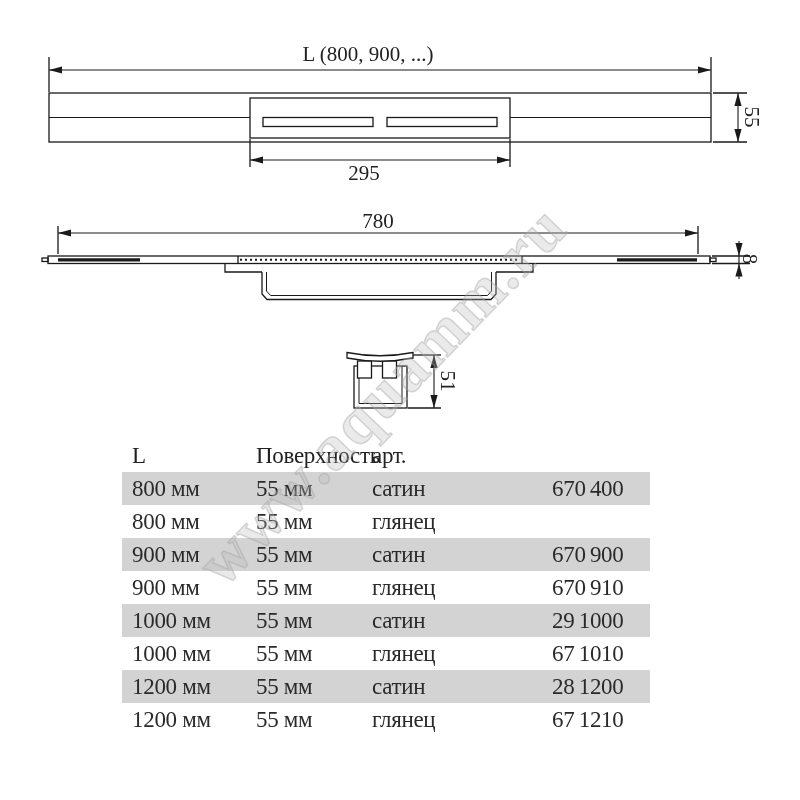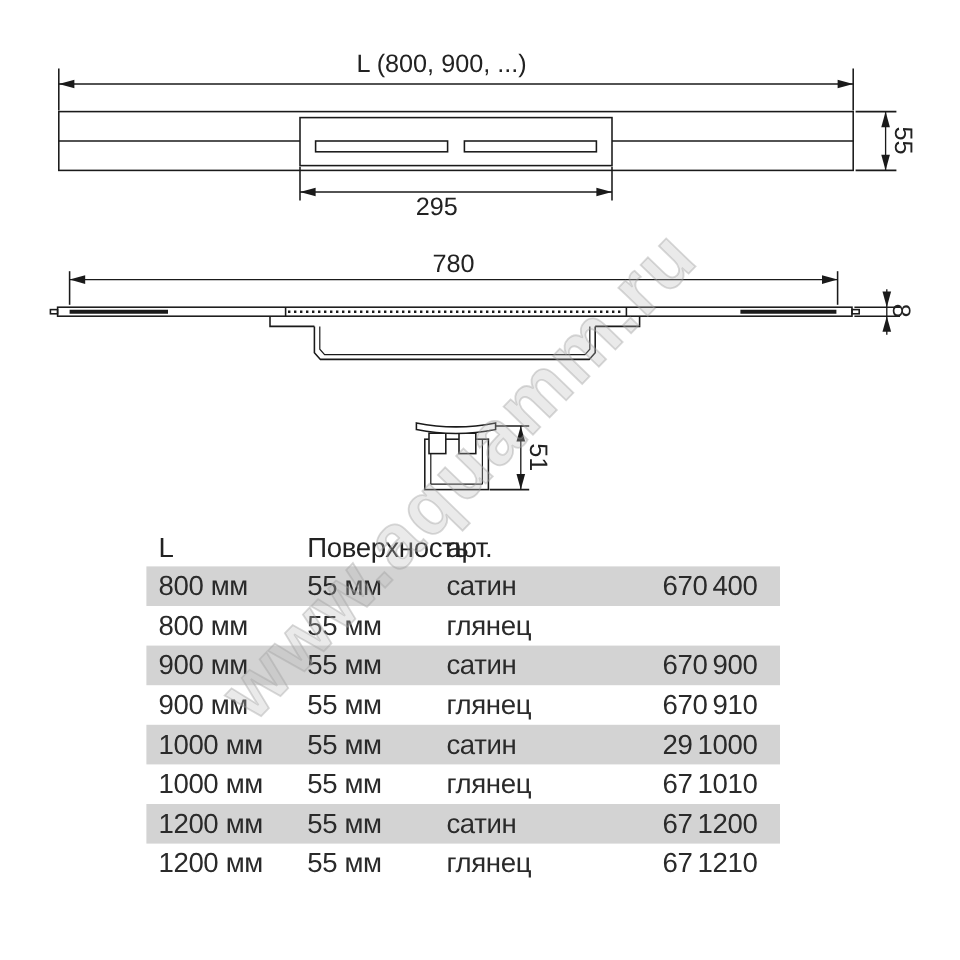--- a/index.html
+++ b/index.html
@@ -1,18 +1,18 @@
 <!DOCTYPE html>
 <html><head>
 <meta charset="utf-8">
 <style>
   html,body{margin:0;padding:0;background:#fff;}
   #screen{
     position:relative;width:800px;height:800px;background:#ffffff;
-    font-family:Liberation Sans, sans-serif;color:#2a2a2a;overflow:hidden;
+    font-family:Liberation Serif, serif;color:#2a2a2a;overflow:hidden;
   }
   #drawing-layer{position:absolute;left:0;top:0;}
   .dim-label{
     position:absolute;font-size:21px;color:#222;text-align:center;
     line-height:20px;letter-spacing:0px;white-space:nowrap;
   }
   .dim-label.rot{transform:rotate(90deg);transform-origin:center center;}
   
   #product-table{position:absolute;left:122px;top:441px;width:528px;font-size:23px;letter-spacing:-0.3px;}
   .t-grid{display:grid;grid-template-columns:126px 114px 180px 108px;align-items:center;}
@@ -159,21 +159,21 @@
       <div class="t-grid t-row">
         <div>1000 мм</div>
         <div>55 мм</div>
         <div>глянец</div>
         <div>67 1010</div>
       </div>
       <div class="t-grid t-row striped">
         <div>1200 мм</div>
         <div>55 мм</div>
         <div>сатин</div>
-        <div>67 1200</div>
+        <div>28 1200</div>
       </div>
       <div class="t-grid t-row">
         <div>1200 мм</div>
         <div>55 мм</div>
         <div>глянец</div>
         <div>67 1210</div>
       </div>
     </div>
   </div>
 

